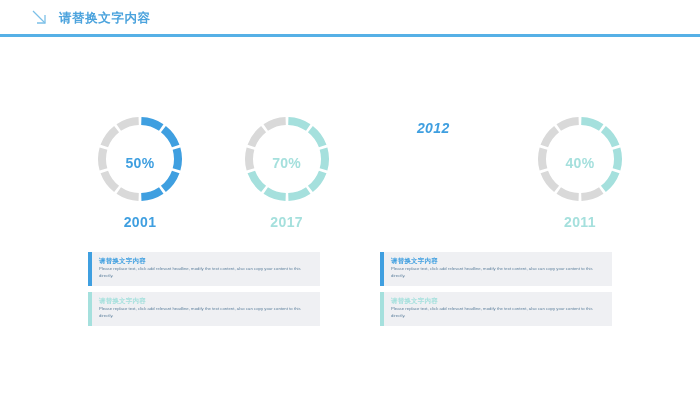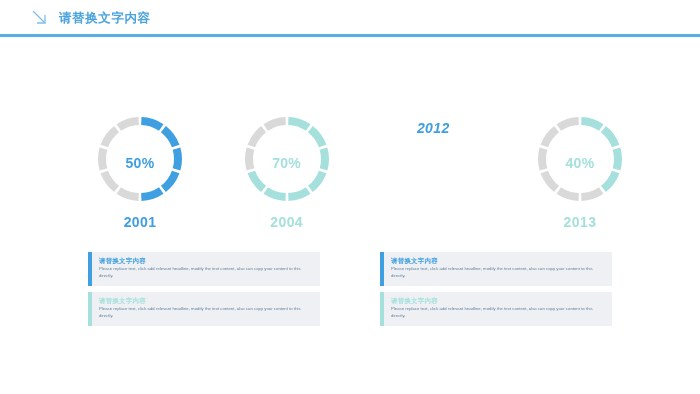--- a/index.html
+++ b/index.html
@@ -192,21 +192,21 @@
             <path d="M 68.24933033188837 78.50342775709159 A 38 38 0 0 1 48.32618087469504 84.97685142672563" fill="none" stroke="#a5e0dd" stroke-width="8"></path>
             <path d="M 45.67381912530497 84.97685142672563 A 38 38 0 0 1 25.750669668111627 78.50342775709159" fill="none" stroke="#a5e0dd" stroke-width="8"></path>
             <path d="M 23.604863937624984 76.94440863705543 A 38 38 0 0 1 11.291680410135484 59.99676544637542" fill="none" stroke="#a5e0dd" stroke-width="8"></path>
             <path d="M 10.47205555434389 57.47421952104599 A 38 38 0 0 1 10.472055554343882 36.52578047895404" fill="none" stroke="#d9d9d9" stroke-width="8"></path>
             <path d="M 11.291680410135477 34.003234553624594 A 38 38 0 0 1 23.604863937624994 17.055591362944558" fill="none" stroke="#d9d9d9" stroke-width="8"></path>
             <path d="M 25.750669668111605 15.496572242908428 A 38 38 0 0 1 45.67381912530494 9.023148573274362" fill="none" stroke="#d9d9d9" stroke-width="8"></path>
           </g>
       </svg>
       <div class="donut-label" style="color: rgb(165, 224, 221);">70%</div>
     </div>
-    <div class="donut-year" style="color: rgb(165, 224, 221);">2004</div>
+    <div class="donut-year" style="color: rgb(165, 224, 221);">2017</div>
   </div>
 
   <div class="donut-cell">
     <div class="donut-year" style="color: rgb(63, 159, 224); font-style: italic;">2012</div>
   </div>
 
   <div class="donut-cell">
     <div class="donut-wrap">
       <svg viewBox="0 0 94 94">
         <g class="ring">
@@ -217,21 +217,21 @@
             <path d="M 68.24933033188837 78.50342775709159 A 38 38 0 0 1 48.32618087469504 84.97685142672563" fill="none" stroke="#d9d9d9" stroke-width="8"></path>
             <path d="M 45.67381912530497 84.97685142672563 A 38 38 0 0 1 25.750669668111627 78.50342775709159" fill="none" stroke="#d9d9d9" stroke-width="8"></path>
             <path d="M 23.604863937624984 76.94440863705543 A 38 38 0 0 1 11.291680410135484 59.99676544637542" fill="none" stroke="#d9d9d9" stroke-width="8"></path>
             <path d="M 10.47205555434389 57.47421952104599 A 38 38 0 0 1 10.472055554343882 36.52578047895404" fill="none" stroke="#d9d9d9" stroke-width="8"></path>
             <path d="M 11.291680410135477 34.003234553624594 A 38 38 0 0 1 23.604863937624994 17.055591362944558" fill="none" stroke="#d9d9d9" stroke-width="8"></path>
             <path d="M 25.750669668111605 15.496572242908428 A 38 38 0 0 1 45.67381912530494 9.023148573274362" fill="none" stroke="#d9d9d9" stroke-width="8"></path>
           </g>
       </svg>
       <div class="donut-label" style="color: rgb(165, 224, 221);">40%</div>
     </div>
-    <div class="donut-year" style="color: rgb(165, 224, 221);">2013</div>
+    <div class="donut-year" style="color: rgb(165, 224, 221);">2011</div>
   </div>
 
 </div>
 
 <div class="cards">
 
   <div class="card-col">
     <div class="card">
       <div class="card-accent" style="background: rgb(63, 159, 224);"></div>
       <div class="card-body">

